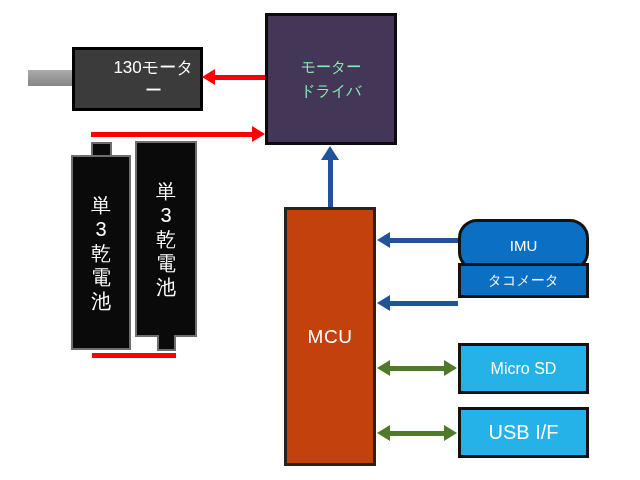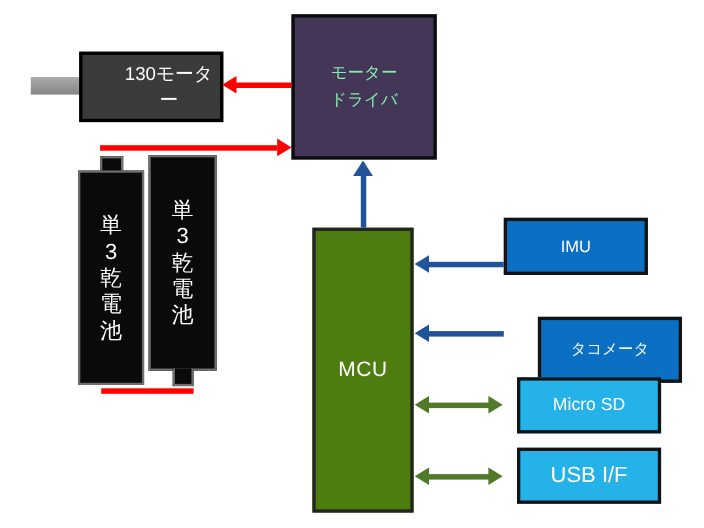--- a/index.html
+++ b/index.html
@@ -16,36 +16,36 @@
   .shaft { position:absolute; left:28px; top:70px; width:46px; height:16px;
            background:linear-gradient(#ababab,#868686); }
   .motor { left:72px; top:47px; width:131px; height:64px;
            background:#3b3b3b; border:3px solid #000000; font-size:17px;padding-left:32px; }
   
   .driver { left:265px; top:13px; width:132px; height:132px;
             background:#433657; border:3px solid #0c0c0c;
             font-size:15px; color:#86efac; line-height:24px; white-space:pre-line; }
   
   .mcu { left:284px; top:207px; width:92px; height:259px;
-         background:#4d7c0f; border:3px solid #242424; font-size:19px; letter-spacing:0.5px; }
+         background:#c2410c; border:3px solid #242424; font-size:19px; letter-spacing:0.5px; }
   
   .batt { background:#0a0a0a; border:2px solid #6e6e6e; }
   .batt-left  { left:71px;  top:155px; width:60px; height:195px; }
   .batt-right { left:135px; top:141px; width:62px; height:196px; }
   .nub { position:absolute; box-sizing:border-box; background:#0a0a0a; border:2px solid #6e6e6e; }
   .nub-left  { left:91px;  top:142px; width:21px; height:15px; border-bottom:none; }
   .nub-right { left:157px; top:335px; width:19px; height:16px; border-top:none; }
   .vtext { width:24px; font-size:20px; line-height:24px; word-break:break-all;
            text-align:center; color:#ffffff; }
   
   .periph { left:458px; width:131px; border:3px solid #131313; }
   .p-blue  { background:#0b70c4; }
-  .p-light { background:#25b2e8;margin-left:12px; }
-  .imu  { top:198px; height:52px; font-size:15px; }
-  .tach { top:288px; height:60px; font-size:14px;margin-left:31px; }
+  .p-light { background:#25b2e8; }
+  .imu  { top:219px; height:52px; font-size:15px;border-radius:19px; }
+  .tach { top:263px; height:35px; font-size:14px; }
   .msd  { top:343px; height:51px; font-size:16px; }
   .usb  { top:407px; height:51px; font-size:20px; }
   
   .seg { position:absolute; }
   .red   { background:#ff0000; }
   .blue  { background:#21539b; }
   .green { background:#507a2a; }
   .tri { position:absolute; width:0; height:0; }
   .tri-left-red    { border-top:8px solid transparent; border-bottom:8px solid transparent; border-right:13px solid #ff0000; }
   .tri-right-red   { border-top:8px solid transparent; border-bottom:8px solid transparent; border-left:13px solid #ff0000; }

